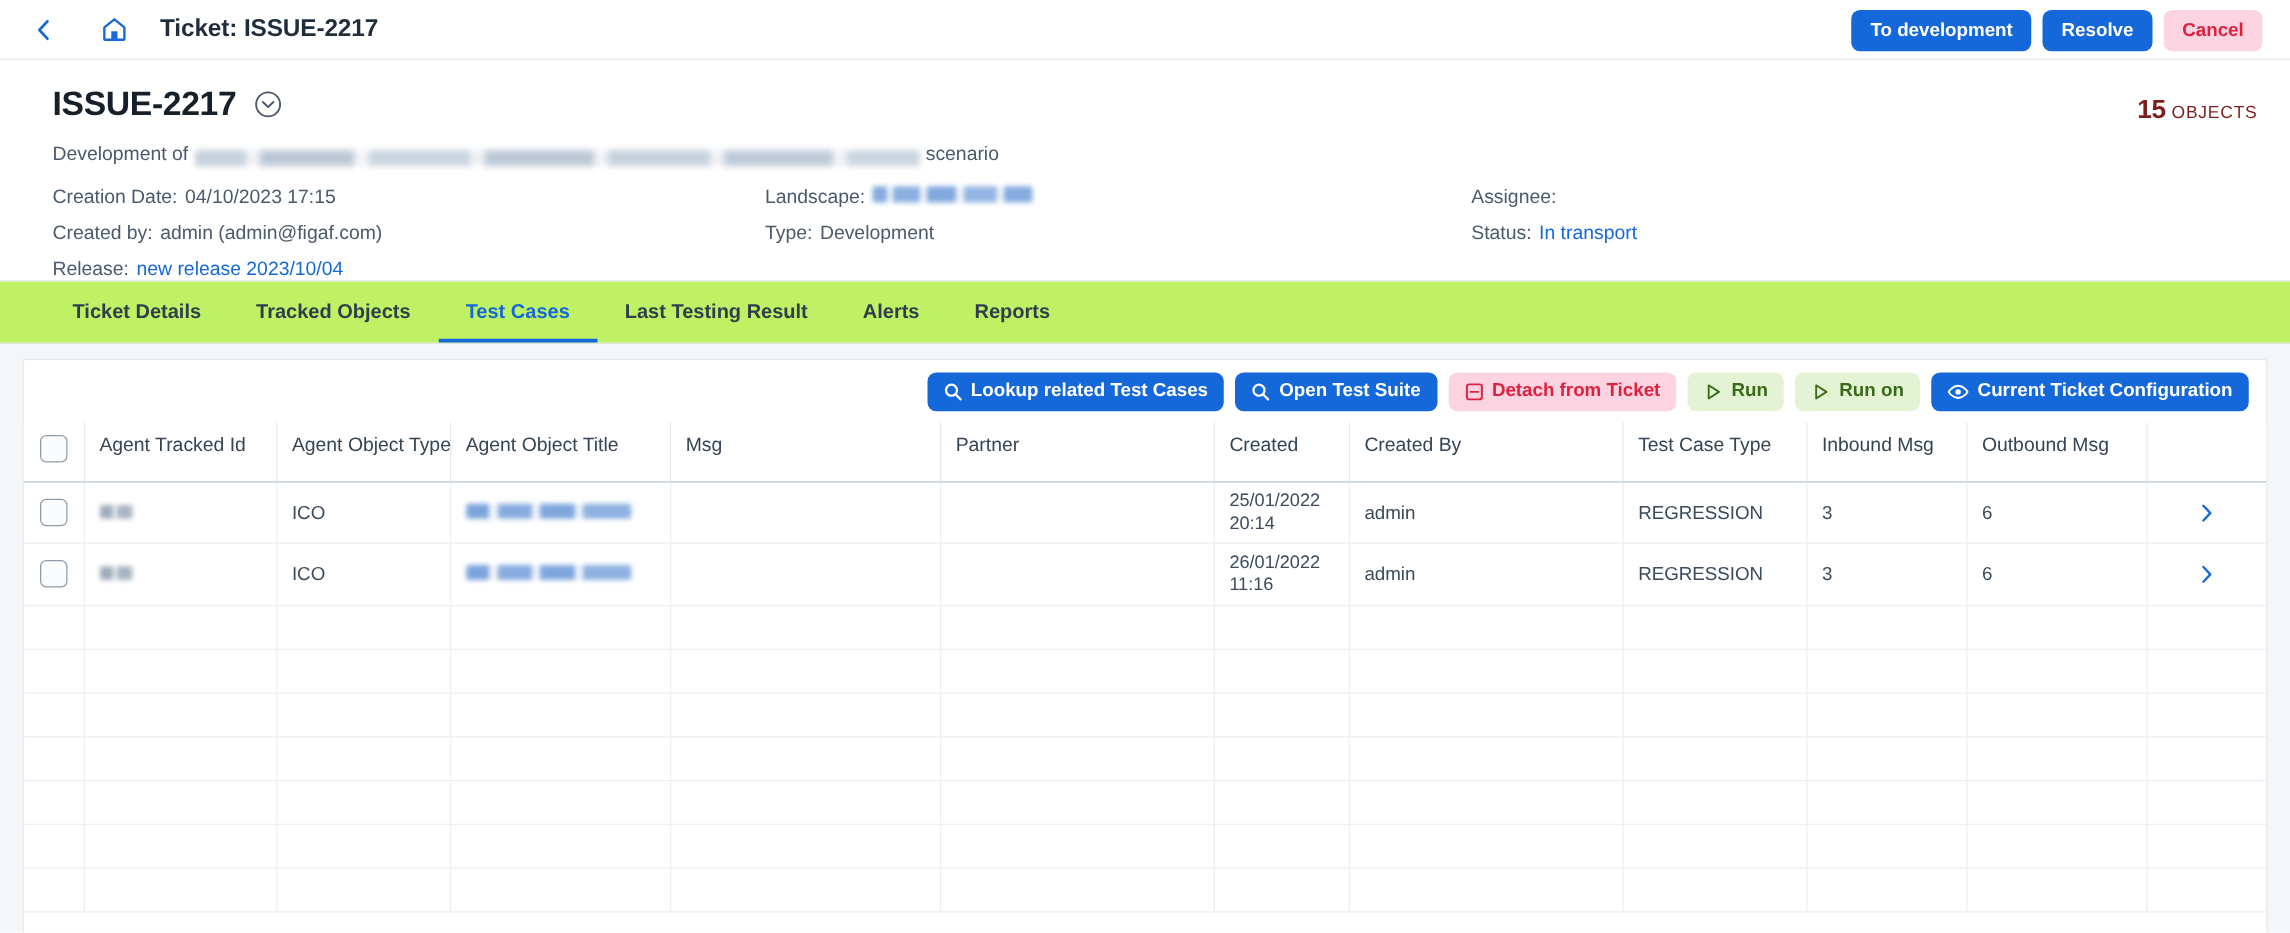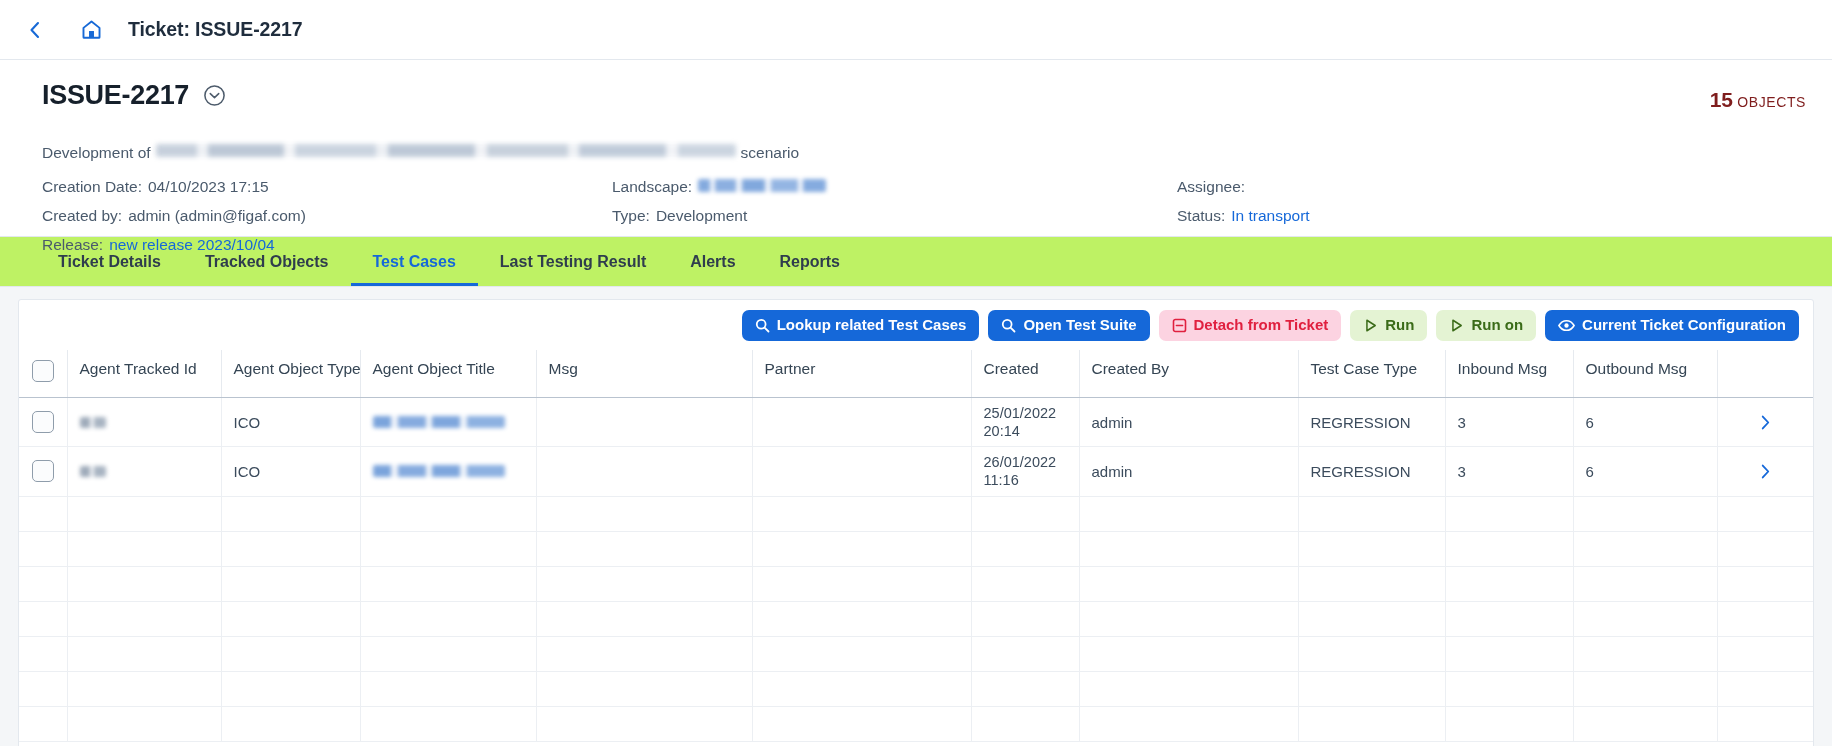--- a/index.html
+++ b/index.html
@@ -8,21 +8,21 @@
     width: 1832px;
     height: 746px;
     background: #f4f6f8;
     font-family: "Liberation Sans", sans-serif;
     color: #2b3a4a;
     overflow: hidden;
   }
 
   
   .topbar {
-    height: 60px;
+    height: 48px;
     background: #ffffff;
     border-bottom: 1px solid #e3e8ee;
     display: flex;
     align-items: center;
     padding: 0 24px 0 22px;
     position: relative;
   }
   .back-icon {
     width: 26px; height: 26px;
     display: flex; align-items: center; justify-content: center;
@@ -97,25 +97,25 @@
     color: #7f1d1d;
     font-size: 14px;
     letter-spacing: 0.6px;
   }
   .objects-count .num {
     font-size: 21px;
     font-weight: bold;
     letter-spacing: -0.2px;
   }
   .desc-line {
-    margin-top: 33px;
+    margin-top: 16px;
     font-size: 15.5px;
     color: #4a5a6c;
     display: flex;
-    align-items: flex-start;
+    align-items: flex-end;
     gap: 5px;
     white-space: nowrap;
   }
   .redacted {
     display: inline-block;
     height: 13px;
     border-radius: 2px;
     background: linear-gradient(90deg,
         #c4cedb 0 7%, #eef1f5 7% 9%, #b9c5d4 9% 22%, #f2f4f7 22% 24%,
         #c8d2de 24% 38%, #eceff4 38% 40%, #bac6d5 40% 55%, #f0f2f6 55% 57%,
@@ -300,20 +300,25 @@
       </svg>
   </div>
   <div class="home-icon">
     <svg width="21" height="21" viewBox="0 0 22 22" fill="none" stroke="currentColor" stroke-width="2" stroke-linejoin="round">
         <path d="M2.6 9.3 11 2.6l8.4 6.7V19a0.7 0.7 0 0 1-0.7 0.7H3.3A0.7 0.7 0 0 1 2.6 19Z"></path>
         <rect x="8.4" y="12.6" width="5.2" height="7.1" fill="currentColor" stroke="none"></rect>
       </svg>
   </div>
   <div class="topbar-title">Ticket: ISSUE-2217</div>
 
+  <div class="topbar-actions">
+    <button class="btn btn-blue">To development</button>
+    <button class="btn btn-blue">Resolve</button>
+    <button class="btn btn-pink">Cancel</button>
+  </div>
 </div>
 
 <div class="detail">
   <div class="id-row">
     <div class="ticket-id">ISSUE-2217</div>
     <div class="chev-circle">
       <svg width="23" height="23" viewBox="0 0 24 24" fill="none" stroke="currentColor" stroke-width="1.6">
           <circle cx="12" cy="12" r="10"></circle>
           <polyline points="7.6,10 12,14.2 16.4,10" stroke-linecap="round" stroke-linejoin="round"></polyline>
         </svg>

